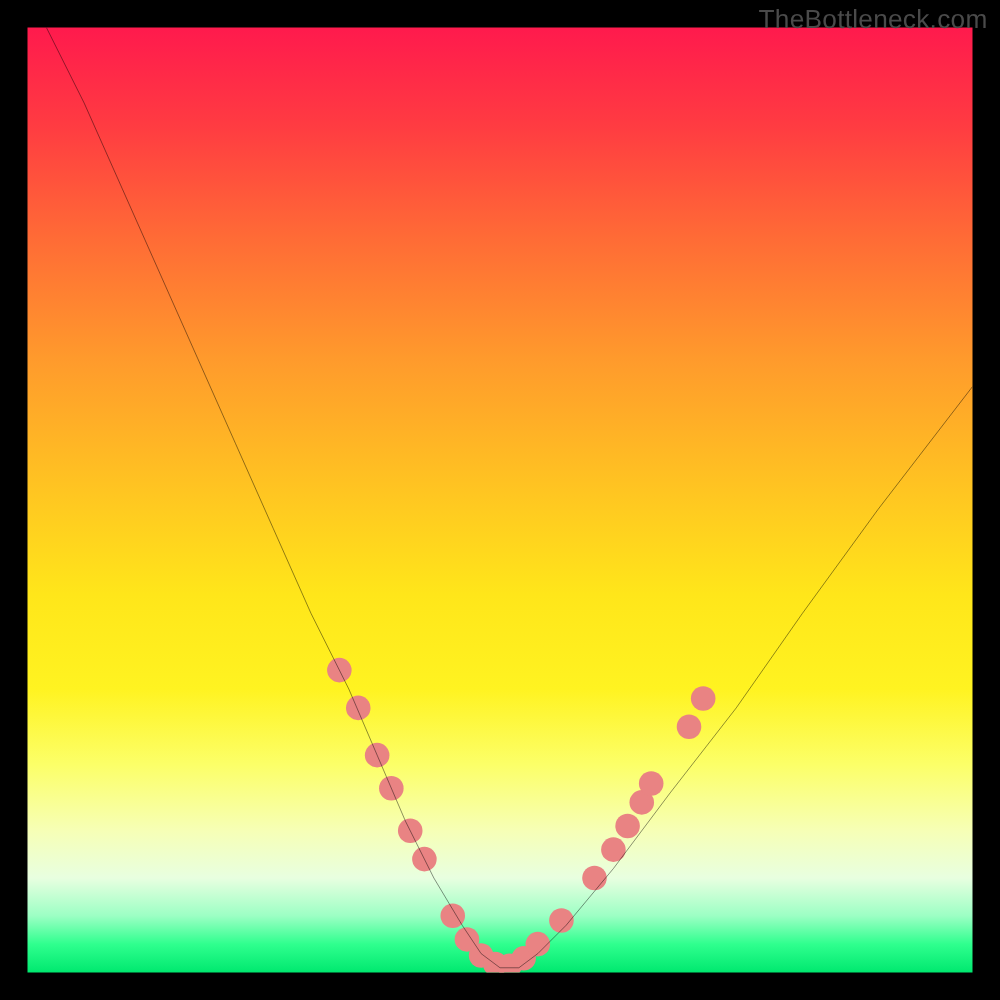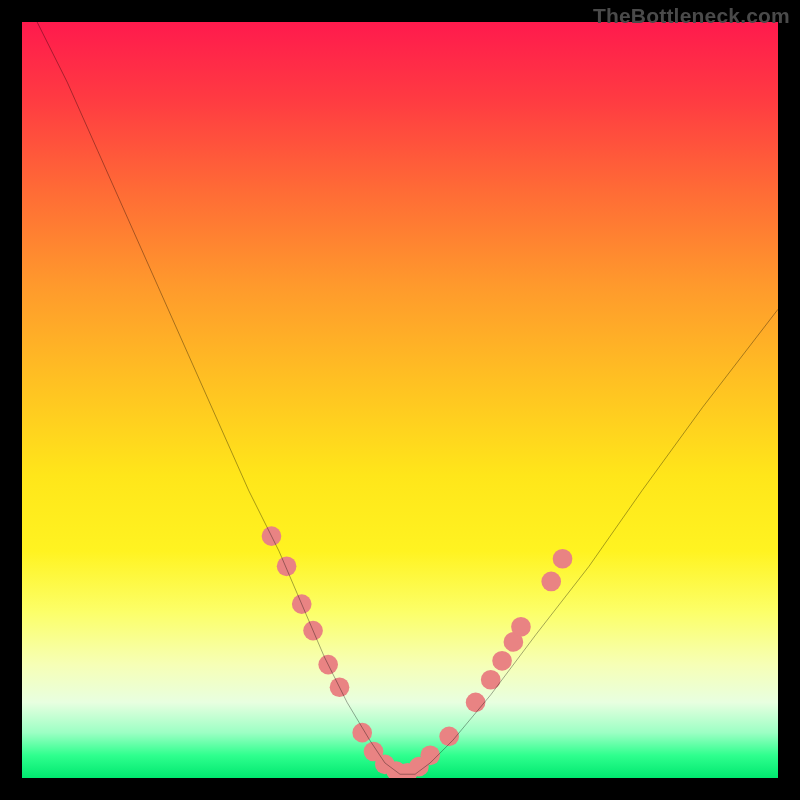--- a/index.html
+++ b/index.html
@@ -46,21 +46,21 @@
       #2fff8e 97%,
       #00e86f 100%);
   }
   .watermark {
     position: absolute;
     top: 4px;
     right: 10px;
     color: #4a4a4a;
     font-size: 21px;
     letter-spacing: 0.2px;
-    font-weight: 700;
+    font-weight: 400;
   }
   svg.curve {
     position: absolute;
     top: 0; left: 0;
     width: 100%;
     height: 100%;
   }
 </style>
 </head>
 <body>

